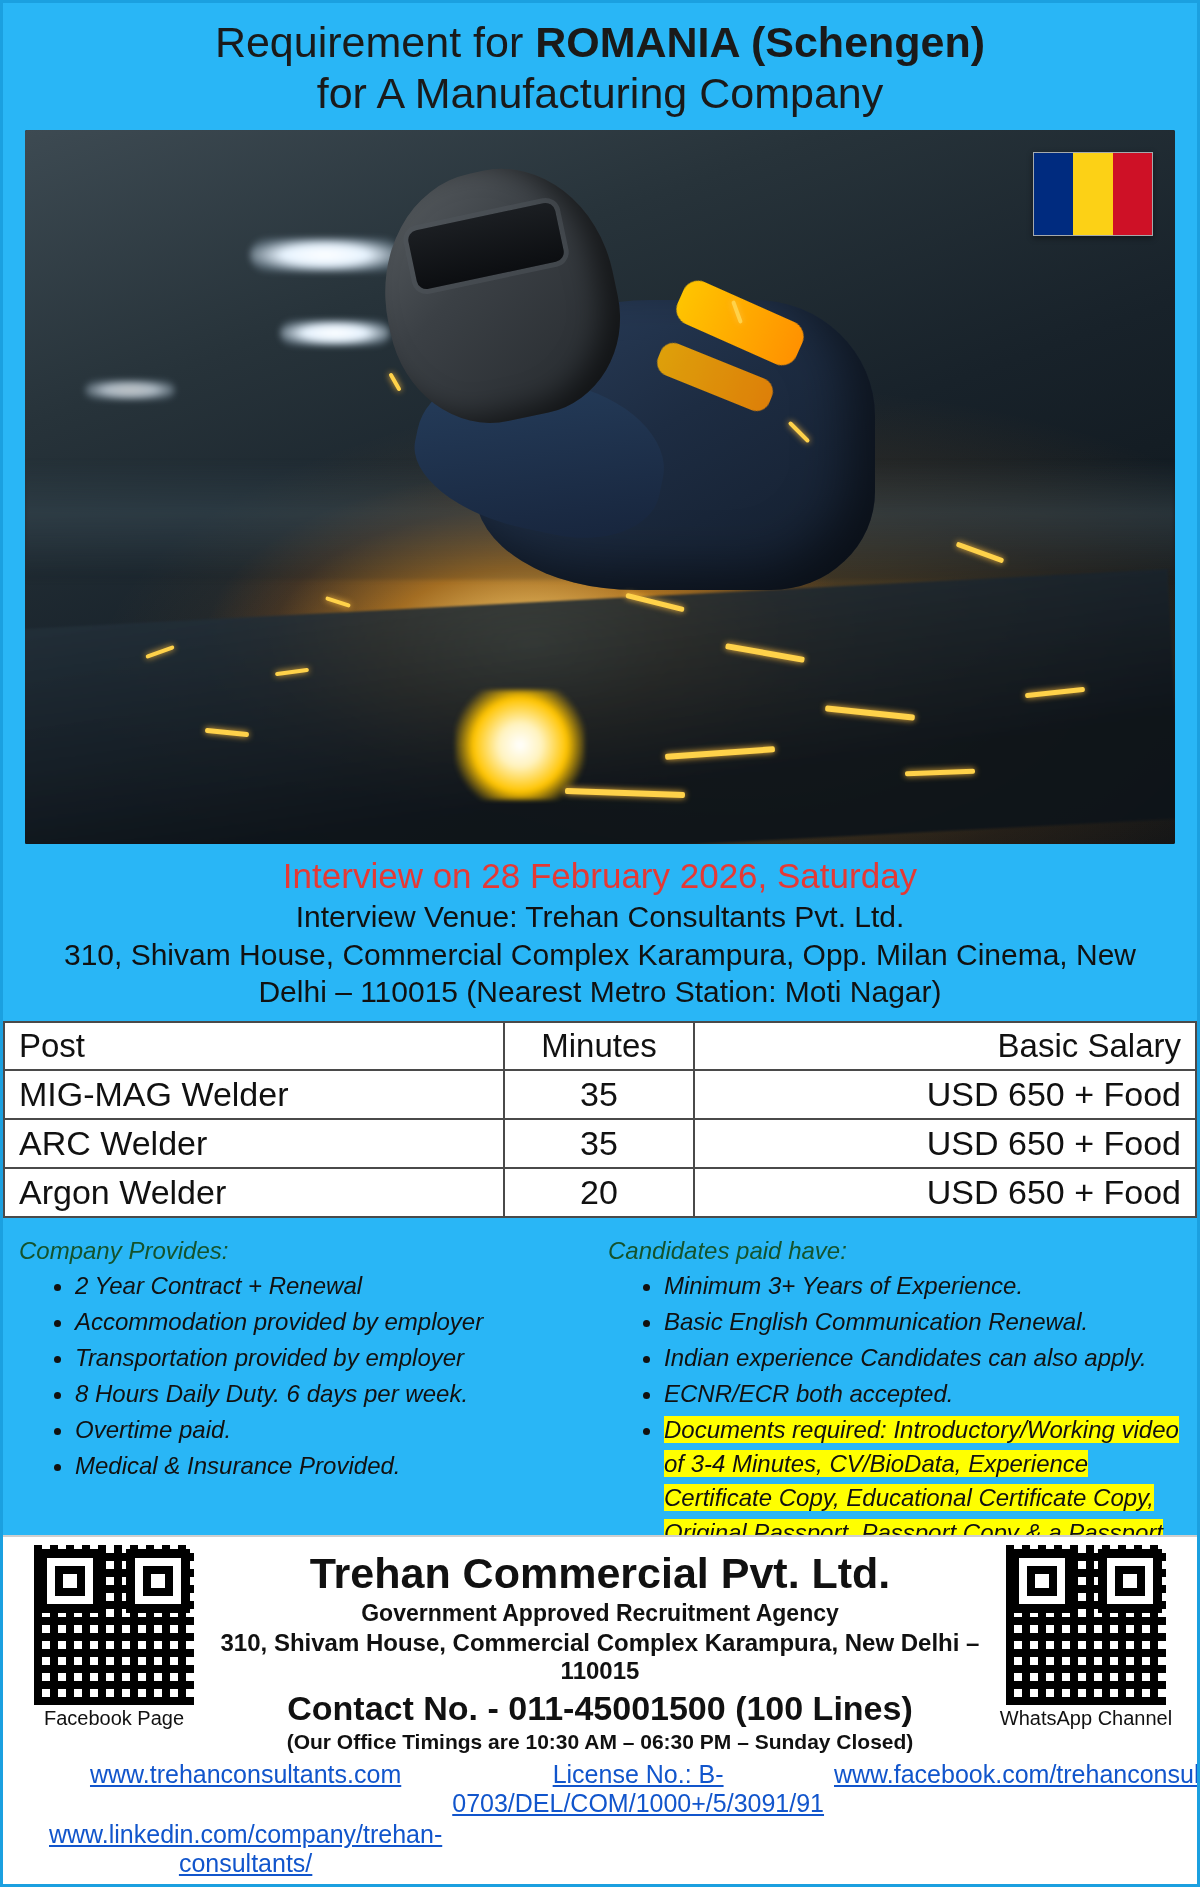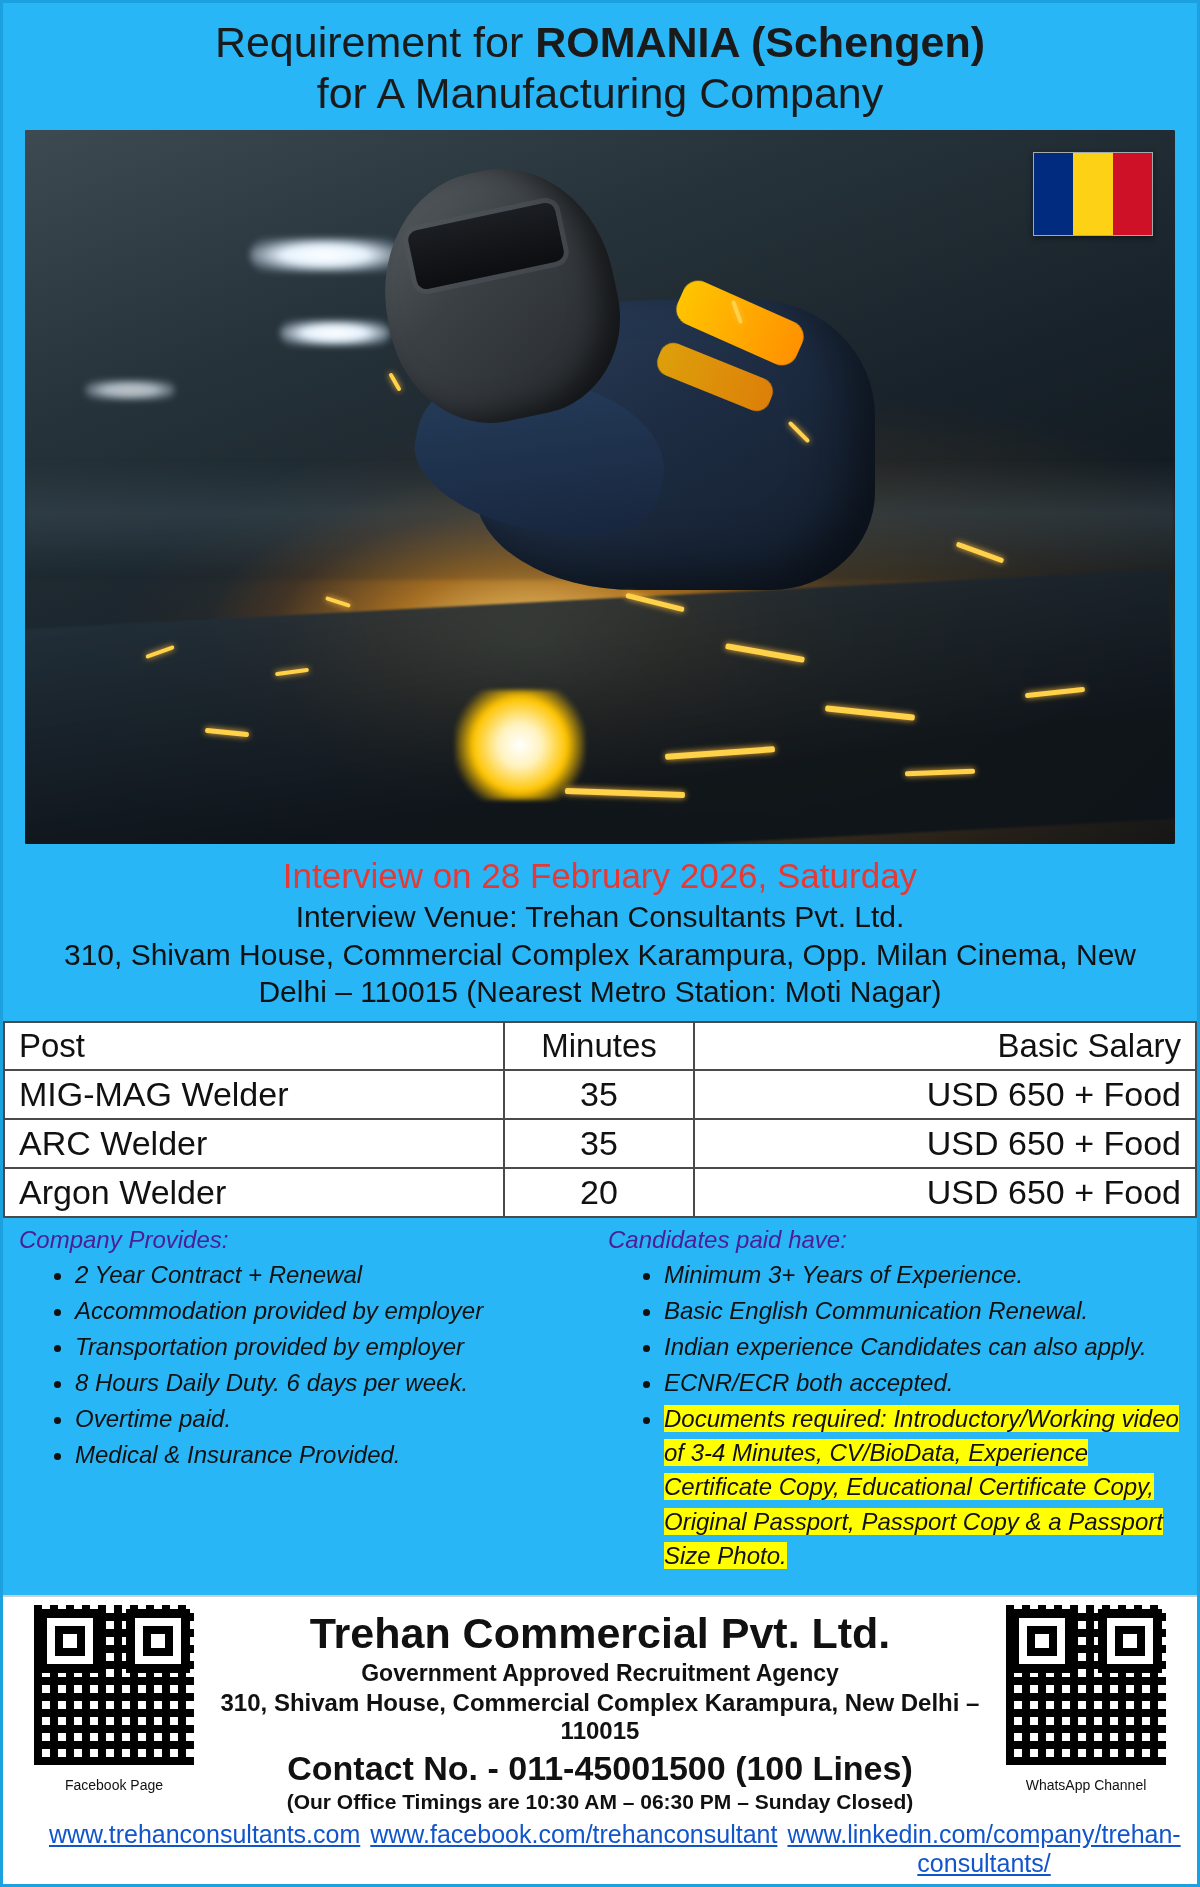--- a/index.html
+++ b/index.html
@@ -207,25 +207,25 @@
   table.jobs tr.head th { font-size: 33px; }
 
   
   .notes {
     display: flex;
     padding: 8px 10px 10px 16px;
     gap: 10px;
   }
   .notes .col { width: 50%; }
   .notes .col h4 {
-    margin: 0 0 4px 0;
+    margin: 11px 0 4px 0;
     font-size: 24px;
     font-style: italic;
     font-weight: 400;
-    color: #4c1d95;
+    color: #14532d;
   }
   .notes ul {
     margin: 0;
     padding-left: 56px;
   }
   .notes li {
     font-size: 24px;
     font-style: italic;
     line-height: 1.42;
     color: #111;
@@ -264,23 +264,23 @@
     content: "";
     position: absolute;
     width: 46px; height: 46px;
     border: 9px solid #000;
     background: #fff;
     box-shadow: inset 0 0 0 8px #fff, inset 0 0 0 16px #000;
   }
   .qr::before { left: 4px; top: 4px; }
   .qr::after { right: 4px; top: 4px; }
   .qr-label {
-    font-size: 14px;
-    color: #111;
-    margin-top: 12px;
+    font-size: 20px;
+    color: #111;
+    margin-top: 2px;
   }
   .footer-center {
     flex: 1;
     text-align: center;
     padding: 0 6px;
   }
   .company {
     font-size: 43px;
     font-weight: 700;
     color: #111;
@@ -448,18 +448,19 @@
 
       <div class="qr-wrap">
         <div class="qr"></div>
         <div class="qr-label">WhatsApp Channel</div>
       </div>
 
     </div>
 
     <div class="links">
       <a href="#">www.trehanconsultants.com</a>
+      <a href="#">License No.: B-0703/DEL/COM/1000+/5/3091/91</a>
       <a href="#">www.facebook.com/trehanconsultant</a>
       <a href="#">www.linkedin.com/company/trehan-consultants/</a>
     </div>
   </div>
 
 </div>
 
 </body></html>

